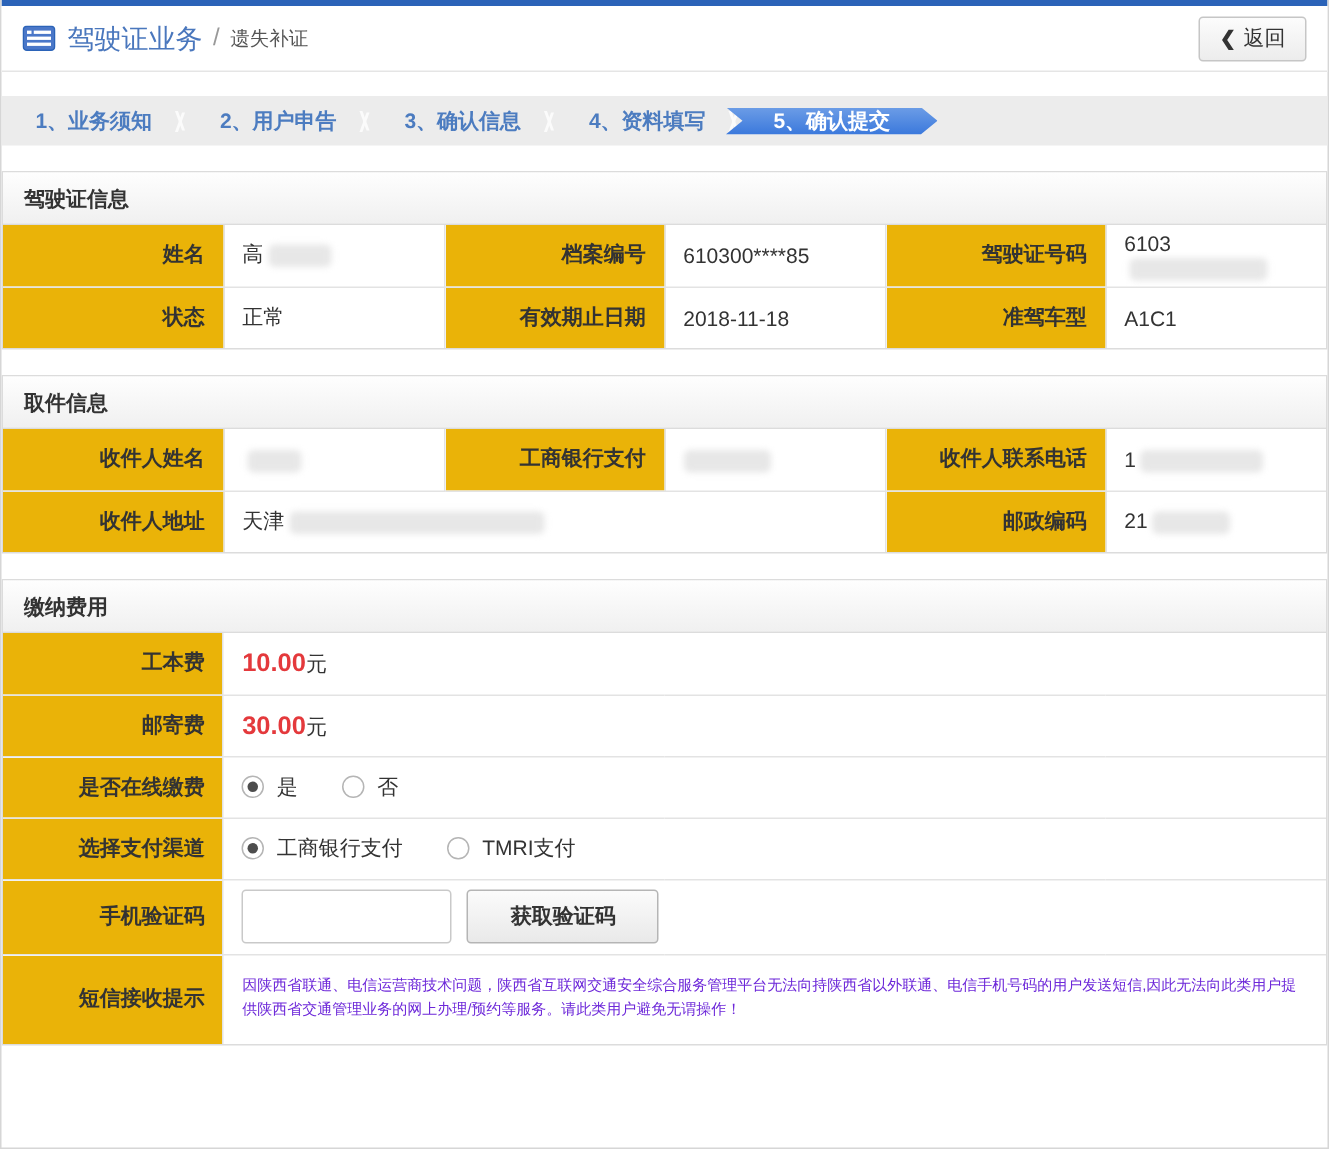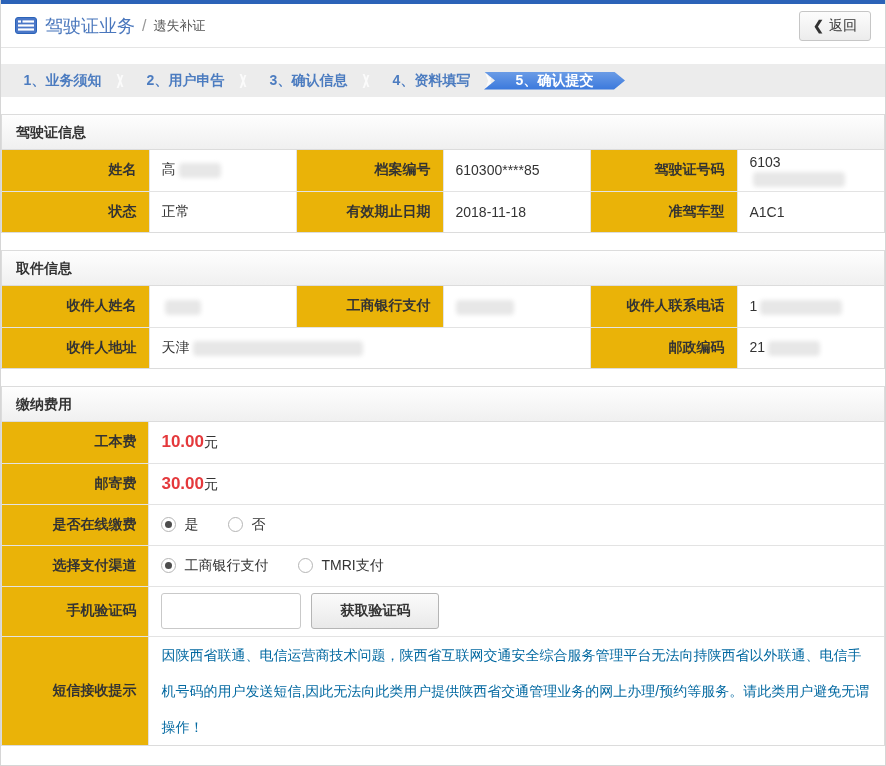--- a/index.html
+++ b/index.html
@@ -64,21 +64,21 @@
            background:#4d4d4d; border-radius:50%; }
 
   .code-row { display:flex; align-items:center; gap:10px; }
   .code-input { width:140px; height:36px; border:1px solid #c9c9c9; border-radius:3px;
                 padding:0 8px; font-size:14px; font-family:inherit; }
   .code-btn { height:36px; padding:0 28px; border:1px solid #b5b5b5; border-radius:3px;
               background:linear-gradient(#fbfbfb,#e9e9e9); font-weight:bold; font-size:14px;
               color:#333; cursor:pointer; font-family:inherit; }
 
   td.tip-cell { padding:8px 12px; height:60px; }
-  .tip-text { color:#0369a1; font-size:14px; line-height:36px; }
+  .tip-text { color:#6d28d9; font-size:10px; line-height:16px; }
 
   
   .footer { display:flex; justify-content:flex-end; gap:13px; padding:20px 64px 0 0; }
   .btn-primary { height:29px; padding:0 15px; background:linear-gradient(#559aef,#4585e8);
                  border:1px solid #3d7de2; border-radius:3px; color:#fff; font-weight:bold;
                  font-size:14px; cursor:pointer; font-family:inherit; }
 </style>
 </head>
 <body>
 

